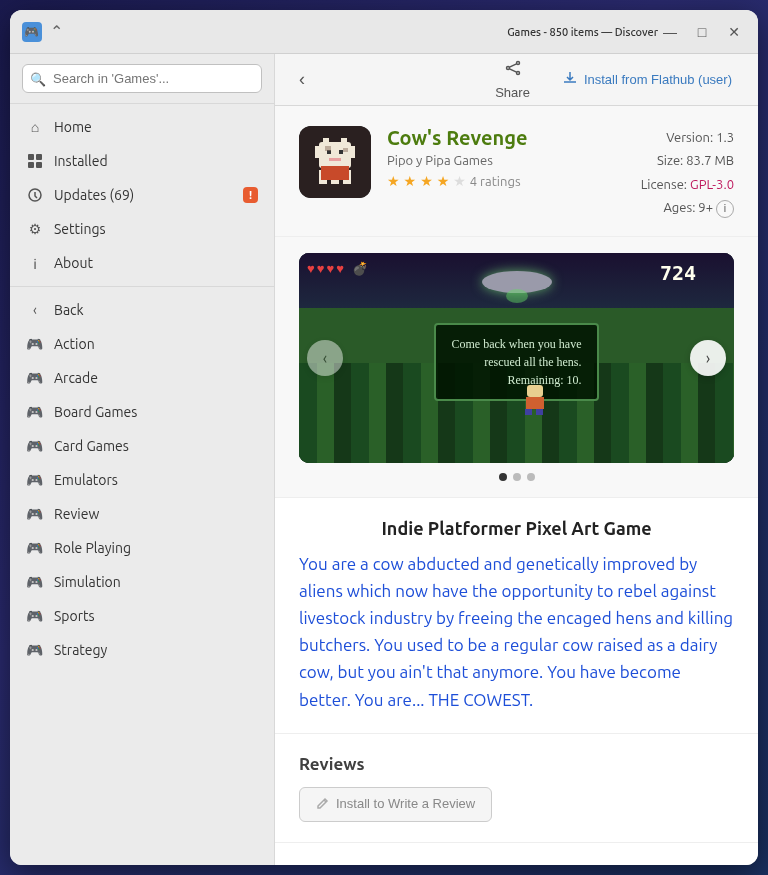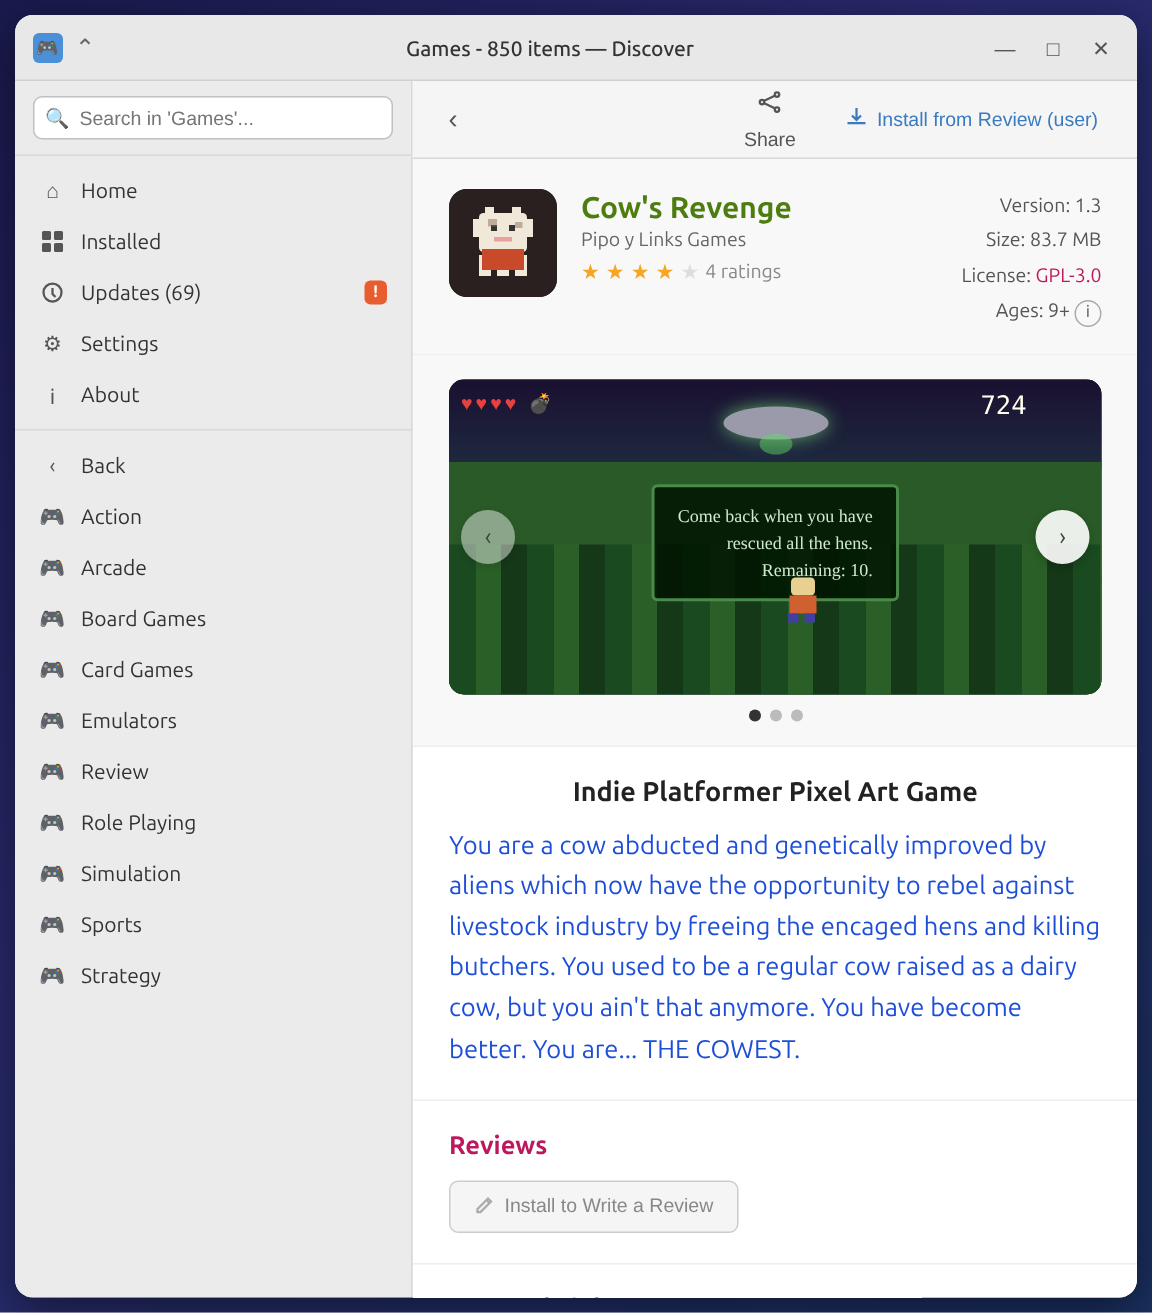--- a/index.html
+++ b/index.html
@@ -44,22 +44,22 @@
       color: white;
       font-size: 12px;
     }
     .titlebar-chevron {
       color: #666;
       margin-right: 12px;
       cursor: pointer;
     }
     .titlebar-title {
       flex: 1;
-      text-align: center;
-      font-size: 14px;
+      text-align: right;
+      font-size: 11px;
       color: #333;
       font-weight: 500;
     }
     .titlebar-controls {
       display: flex;
       gap: 8px;
     }
     .titlebar-btn {
       width: 24px;
       height: 24px;
@@ -297,24 +297,24 @@
       position: absolute;
       top: 8px;
       left: 8px;
       display: flex;
       gap: 2px;
       font-size: 14px;
     }
     .game-score {
       position: absolute;
       top: 8px;
-      right: 50px;
+      right: 38px;
       color: #ffe;
-      font-size: 17px;
-      font-weight: normal;
+      font-size: 20px;
+      font-weight: bold;
       font-family: monospace;
     }
     .game-text-box {
       position: absolute;
       top: 50%;
       left: 50%;
       transform: translate(-50%, -45%);
       background: rgba(0,20,0,0.85);
       border: 2px solid #4a8a4a;
       border-radius: 4px;
@@ -375,21 +375,21 @@
       color: #1d4ed8;
       line-height: 1.6;
     }
     .reviews-section {
       padding: 20px 24px;
       border-bottom: 1px solid #eee;
     }
     .section-title {
       font-size: 17px;
       font-weight: bold;
-      color: #be185d;
+      color: #404040;
       margin-bottom: 14px;
     }
     .write-review-btn {
       display: flex;
       align-items: flex-start;
       gap: 6px;
       padding: 8px 16px;
       border: 1px solid #ccc;
       border-radius: 6px;
       background: #f5f5f5;
@@ -555,21 +555,21 @@
           </span>
           <span>Share</span>
         </button>
         <button class="install-btn">
           <span>
             <svg width="16" height="16" viewBox="0 0 16 16" fill="none" stroke="#3a7abf" stroke-width="1.5">
               <path d="M8 2v8M5 7l3 3 3-3"></path>
               <path d="M2 12h12"></path>
             </svg>
           </span>
-          <span>Install from Review (user)</span>
+          <span>Install from Flathub (user)</span>
         </button>
       </div>
 
       <div class="app-content">
 
         <div class="app-header">
           <div class="app-icon">
             <svg width="72" height="72" viewBox="0 0 72 72">
               <rect width="72" height="72" fill="#2a2020" rx="10"></rect>
 
@@ -586,21 +586,21 @@
               <rect x="44" y="44" width="8" height="14" fill="#f0e8d8"></rect>
 
               <rect x="22" y="40" width="28" height="14" fill="#c84a2a"></rect>
 
               <rect x="26" y="20" width="6" height="5" fill="#8a7060" opacity="0.5"></rect>
               <rect x="44" y="22" width="5" height="4" fill="#8a7060" opacity="0.5"></rect>
             </svg>
           </div>
           <div class="app-info">
             <div class="app-title">Cow's Revenge</div>
-            <div class="app-developer">Pipo y Links Games</div>
+            <div class="app-developer">Pipo y Pipa Games</div>
             <div class="stars">
               <span class="star">★</span>
               <span class="star">★</span>
               <span class="star">★</span>
               <span class="star-half">★</span>
               <span class="star-empty">★</span>
               <span>4 ratings</span>
             </div>
           </div>
           <div class="app-meta">

